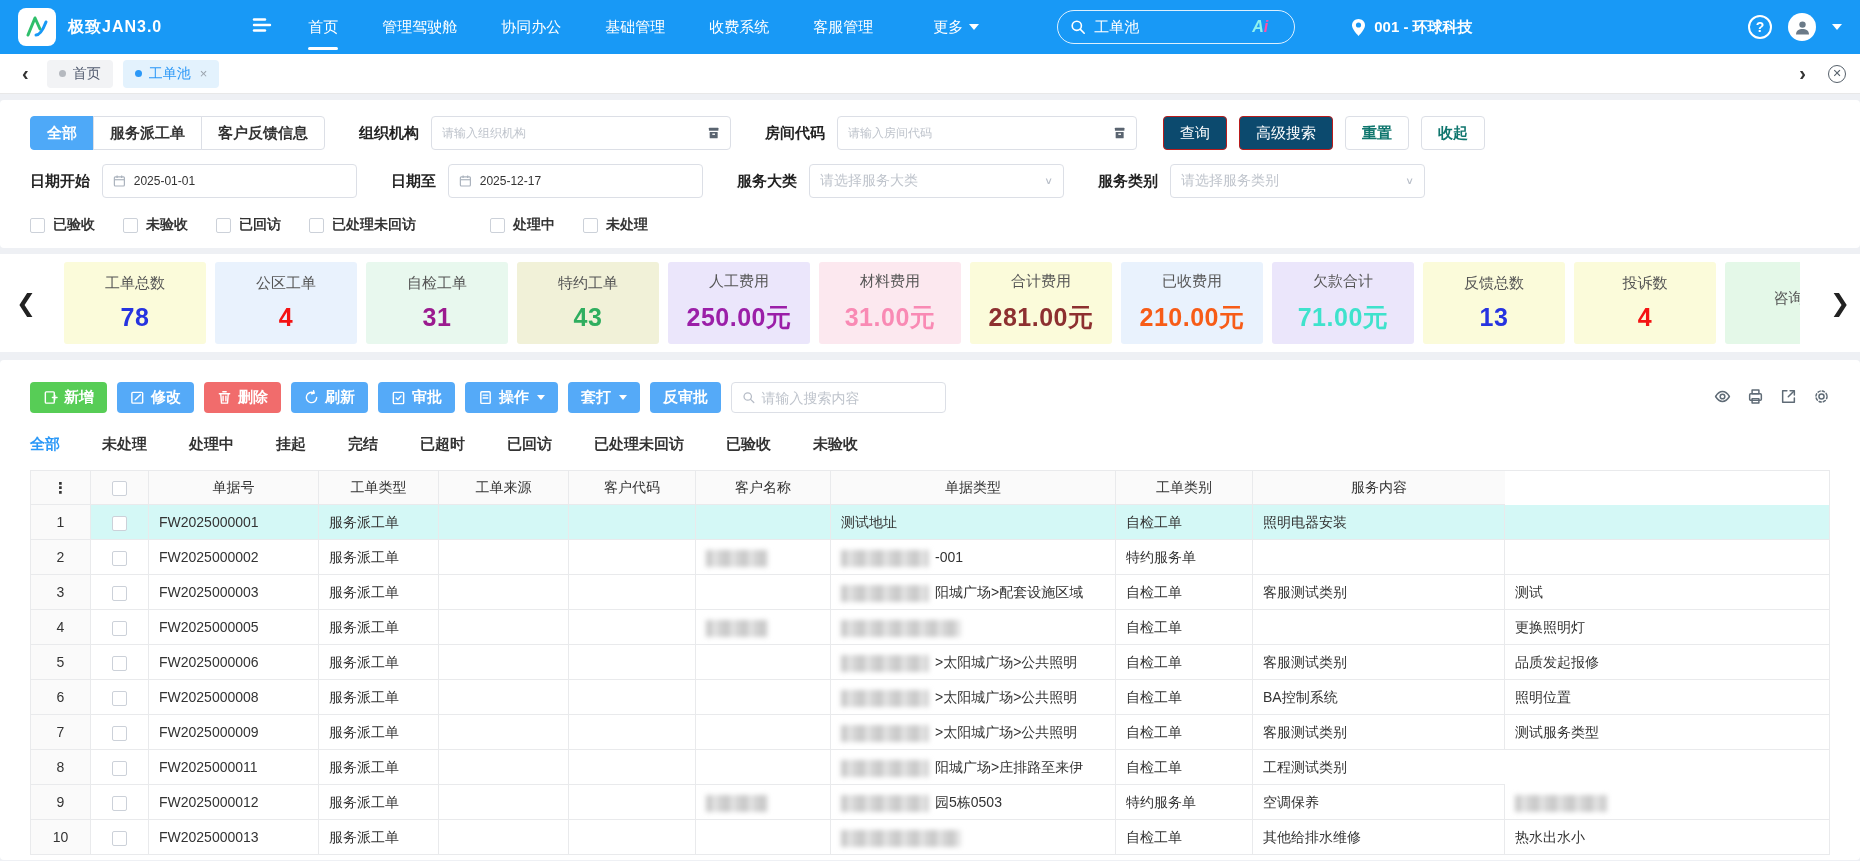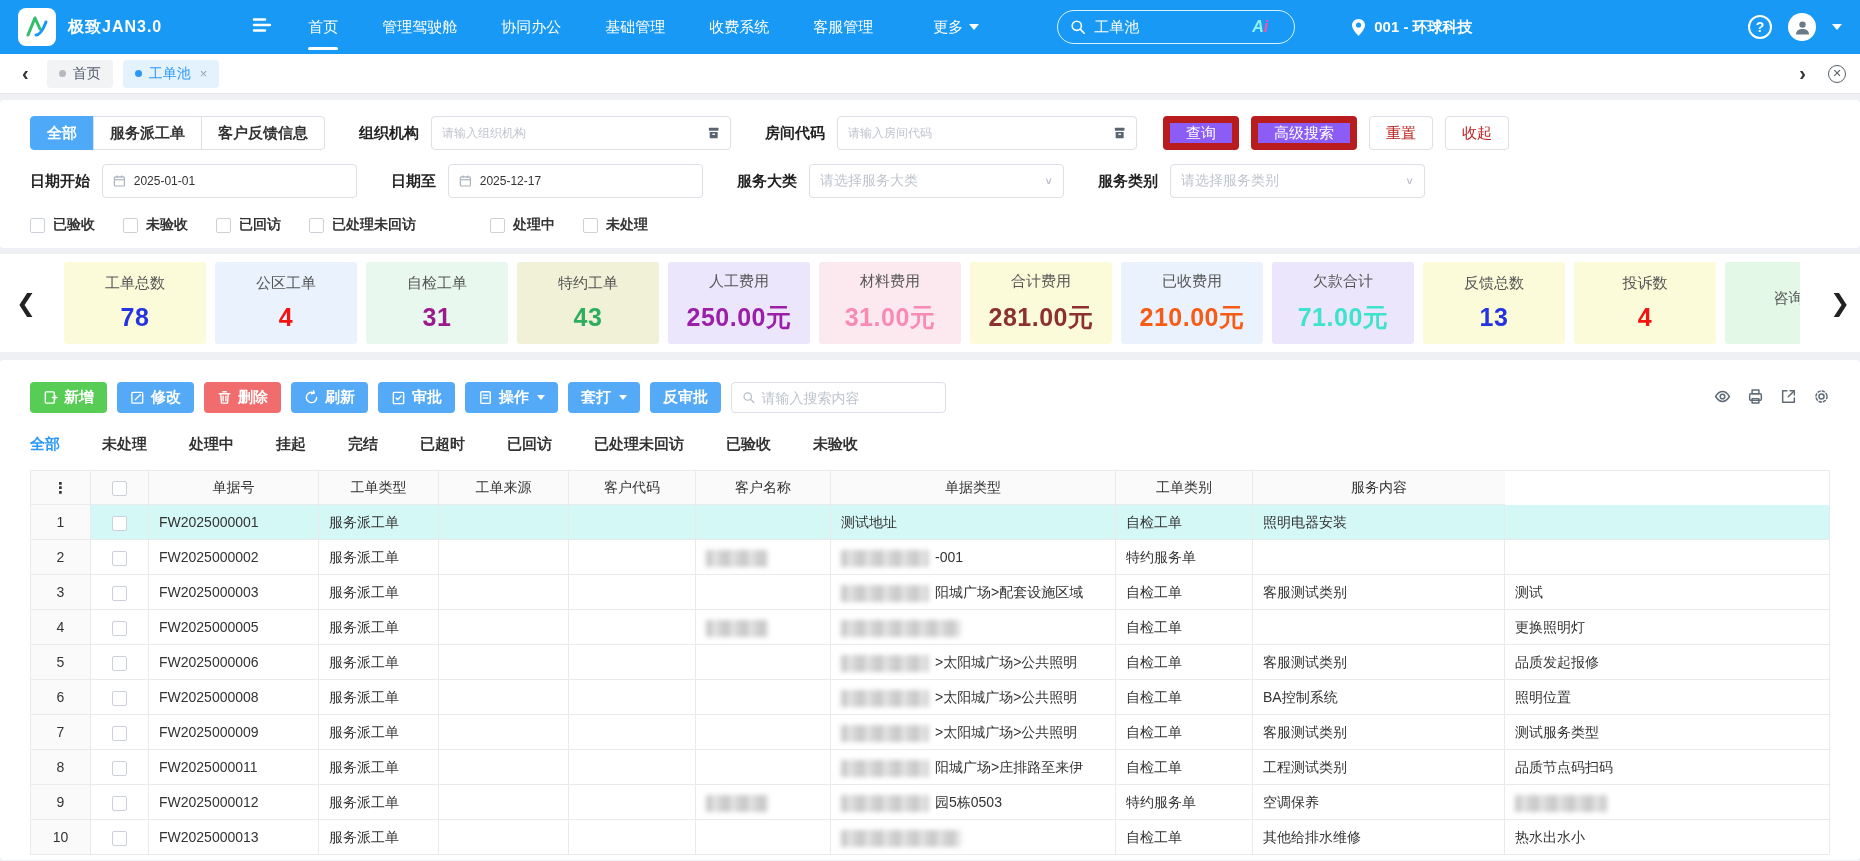--- a/index.html
+++ b/index.html
@@ -44,22 +44,22 @@
   .seg-btn { height:34px; padding:0 16px; border:1px solid #dcdfe6; background:#fff; color:#333; font-size:15px; font-weight:bold; display:flex; align-items:center; cursor:pointer; margin-left:-1px; }
   .seg-btn:first-child { border-radius:4px 0 0 4px; margin-left:0; }
   .seg-btn:last-child { border-radius:0 4px 4px 0; }
   .seg-btn.active { background:#4ea9f8; border-color:#4ea9f8; color:#fff; }
   .f-label { font-size:15px; font-weight:bold; color:#222; margin:0 12px 0 34px; white-space:nowrap; }
   .f-input { position:relative; display:flex; align-items:center; height:34px; border:1px solid #dcdfe6; border-radius:4px; padding:0 10px; background:#fff; }
   .f-input input { border:none; outline:none; font-size:12px; color:#333; width:100%; font-family:inherit; }
   .f-input input::placeholder { color:#bfc4cc; }
   .f-btns { display:flex; gap:12px; margin-left:26px; }
   .btn { height:34px; padding:0 16px; border-radius:4px; font-size:15px; display:flex; align-items:center; justify-content:center; cursor:pointer; white-space:nowrap; }
-  .btn.primary { background:#8b5cf6; color:#fff; border:7px solid #b91c1c; }
-  .btn.default { background:#fff; color:#b91c1c; font-weight:normal; border:1px solid #dcdfe6;text-align:right; }
+  .btn.primary { background:#0c4a6e; color:#fff; border:1px solid #b91c1c; }
+  .btn.default { background:#fff; color:#0f766e; font-weight:bold; border:1px solid #dcdfe6;text-align:right; }
   .row2 { margin-top:14px; }
   .select-box { display:flex; align-items:center; justify-content:space-between; height:34px; width:255px; border:1px solid #dcdfe6; border-radius:4px; padding:0 10px; color:#bfc4cc; font-size:14px; cursor:pointer; background:#fff; }
   .chev { color:#b8bec8; font-size:12px; transform:scaleY(.8); }
   .cb-row { margin-top:18px; display:flex; align-items:center; gap:28px; }
   .cb-item { display:flex; align-items:center; gap:8px; font-size:14px; color:#333; font-weight:bold; cursor:pointer; }
   .cb-item.gap { margin-left:46px; }
   .cb-box { width:15px; height:15px; border:1px solid #ccd1d9; border-radius:2px; background:#fff; }
 
   
   .stats-wrap { position:relative; margin-top:6px; background:#fff; padding:8px 0; }
@@ -538,21 +538,20 @@
         <div class="g-cell numcol">8</div>
         <div class="g-cell c-center"><span class="row-cb"></span></div>
         <div class="g-cell">FW2025000011</div>
         <div class="g-cell">服务派工单</div>
         <div class="g-cell"></div>
         <div class="g-cell"></div>
         <div class="g-cell"></div>
         <div class="g-cell"><span class="blur-block" style="width: 88px;"></span><span>阳城广场&gt;庄排路至来伊</span></div>
         <div class="g-cell">自检工单</div>
         <div class="g-cell">工程测试类别</div>
-        <div class="g-cell"><span>品质节点码扫码</span></div>
       </div>
       <div class="g-row">
         <div class="g-cell numcol">9</div>
         <div class="g-cell c-center"><span class="row-cb"></span></div>
         <div class="g-cell">FW2025000012</div>
         <div class="g-cell">服务派工单</div>
         <div class="g-cell"></div>
         <div class="g-cell"></div>
         <div class="g-cell"><span class="blur-block" style="width: 62px;"></span></div>
         <div class="g-cell"><span class="blur-block" style="width: 88px;"></span><span>园5栋0503</span></div>

